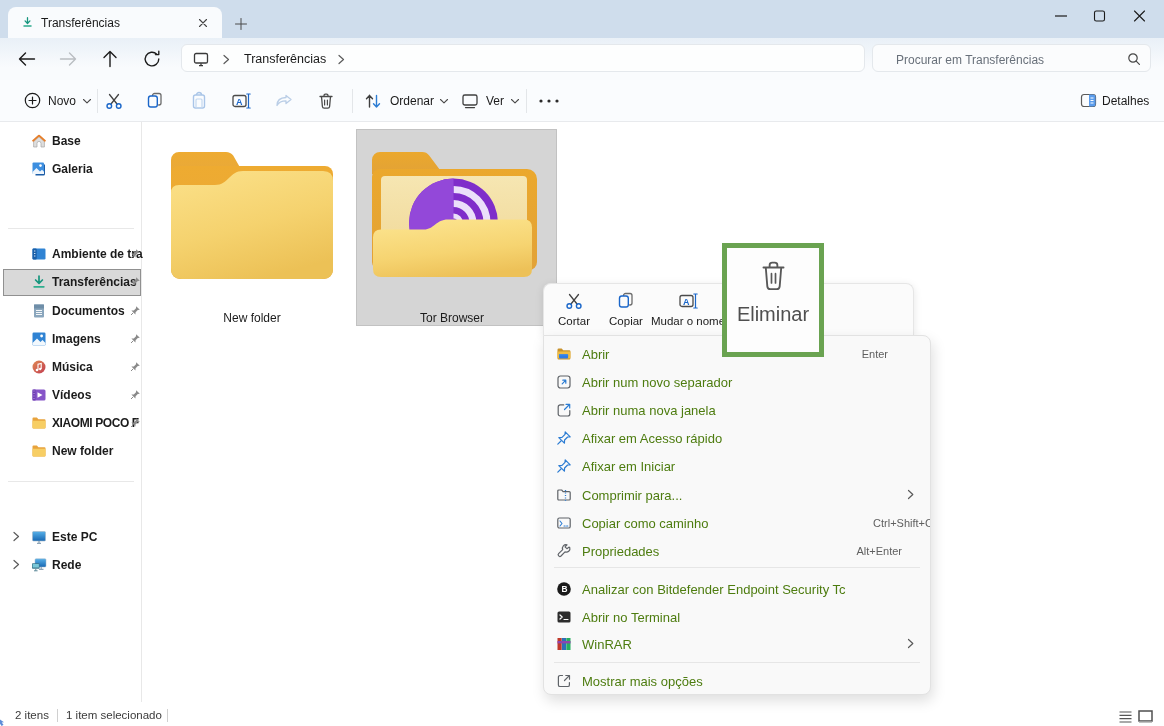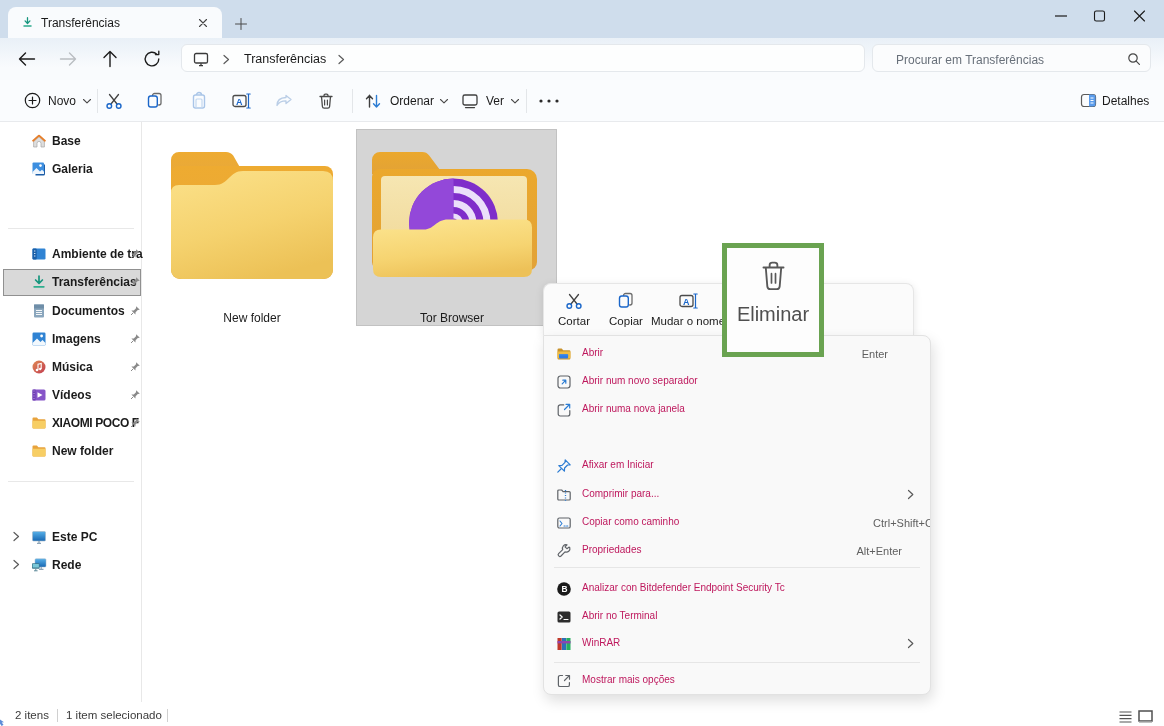--- a/index.html
+++ b/index.html
@@ -48,21 +48,21 @@
 #statusbar { position:absolute; left:0; top:702px; width:1164px; height:24px; background:#fff; }
 #statusbar .st { position:absolute; top:7px; font-size:11.5px; color:#3b3b3b; }
 .stsep { position:absolute; top:7px; width:1px; height:13px; background:#d0d0d0; }
 
 
 #ctxstrip { position:absolute; left:543px; top:283px; width:371px; height:52px; background:#fbfbfb; border:1px solid #e6e6e6; border-bottom:none; border-radius:8px 8px 0 0; box-shadow:0 2px 8px rgba(0,0,0,0.10); }
 .striplabel { position:absolute; top:31px; font-size:11.5px; color:#1b1b1b; text-align:center; }
 #ctxmenu { position:absolute; left:543px; top:335px; width:388px; height:360px; background:#f9f9f9; border:1px solid #e2e2e2; border-radius:0 8px 8px 8px; box-shadow:2px 6px 14px rgba(0,0,0,0.13); }
 .mi { position:absolute; left:0; width:386px; height:28px; overflow:hidden; }
 .mi .ic { position:absolute; left:12px; top:6px; width:16px; height:16px; }
-.mi .tx { position:absolute; left:38px; top:7px; font-size:10px; color:#be185d; white-space:nowrap; }
+.mi .tx { position:absolute; left:38px; top:7px; font-size:13px; color:#4d7c0f; white-space:nowrap; }
 .mi .sc { position:absolute; right:40px; top:8px; font-size:11px; color:#5f5f5f; }
 .mi .ch { position:absolute; left:363px; top:8px; }
 .msep { position:absolute; left:10px; width:366px; height:1px; background:#e6e6e6; }
 
 
 #greenbox { position:absolute; left:722px; top:243px; width:102px; height:114px; background:#fdfdfd; border:5px solid #6aa351; }
 #greenbox .lbl { position:absolute; left:0; top:55px; width:92px; text-align:center; font-size:20px; color:#4f4f4f; }
 </style>
 </head>
 <body>
@@ -456,20 +456,27 @@
       </svg>
       <span class="tx">Abrir num novo separador</span>
     </div>
     <div class="mi" style="top:60px;">
       <svg class="ic" viewBox="0 0 16 16">
         <path d="M13.8 8.5 v3.5 a2 2 0 0 1 -2 2 H4.2 a2 2 0 0 1 -2-2 V4.9 a2 2 0 0 1 2-2 h3.5" fill="none" stroke="#5f6368" stroke-width="1.2" stroke-linecap="round"></path>
         <path d="M8.5 7.5 L13.5 2.5 M10 2.3 h3.7 v3.7" fill="none" stroke="#2b7cd3" stroke-width="1.2" stroke-linecap="round" stroke-linejoin="round"></path>
       </svg>
       <span class="tx">Abrir numa nova janela</span>
     </div>
+    <div class="mi" style="top:88px;">
+      <svg class="ic" viewBox="0 0 16 16">
+        <path d="M9.2 1.8 L14.2 6.8 L11.6 7 L8.6 10 L8.4 13.2 L2.8 7.6 L6 7.4 L9 4.4 z" fill="none" stroke="#2b7cd3" stroke-width="1.2" stroke-linejoin="round"></path>
+        <path d="M5 11 L1.8 14.2" stroke="#2b7cd3" stroke-width="1.2" stroke-linecap="round"></path>
+      </svg>
+      <span class="tx">Afixar em Acesso rápido</span>
+    </div>
     <div class="mi" style="top:116px;">
       <svg class="ic" viewBox="0 0 16 16">
         <path d="M9.2 1.8 L14.2 6.8 L11.6 7 L8.6 10 L8.4 13.2 L2.8 7.6 L6 7.4 L9 4.4 z" fill="none" stroke="#2b7cd3" stroke-width="1.2" stroke-linejoin="round"></path>
         <path d="M5 11 L1.8 14.2" stroke="#2b7cd3" stroke-width="1.2" stroke-linecap="round"></path>
       </svg>
       <span class="tx">Afixar em Iniciar</span>
     </div>
     <div class="mi" style="top:145px;">
       <svg class="ic" viewBox="0 0 16 16">
         <path d="M1.8 4 a1 1 0 0 1 1-1 h3 l1.3 1.6 h6.1 a1 1 0 0 1 1 1 v6.4 a1 1 0 0 1 -1 1 H2.8 a1 1 0 0 1 -1-1 z" fill="none" stroke="#5f6368" stroke-width="1.2"></path>

